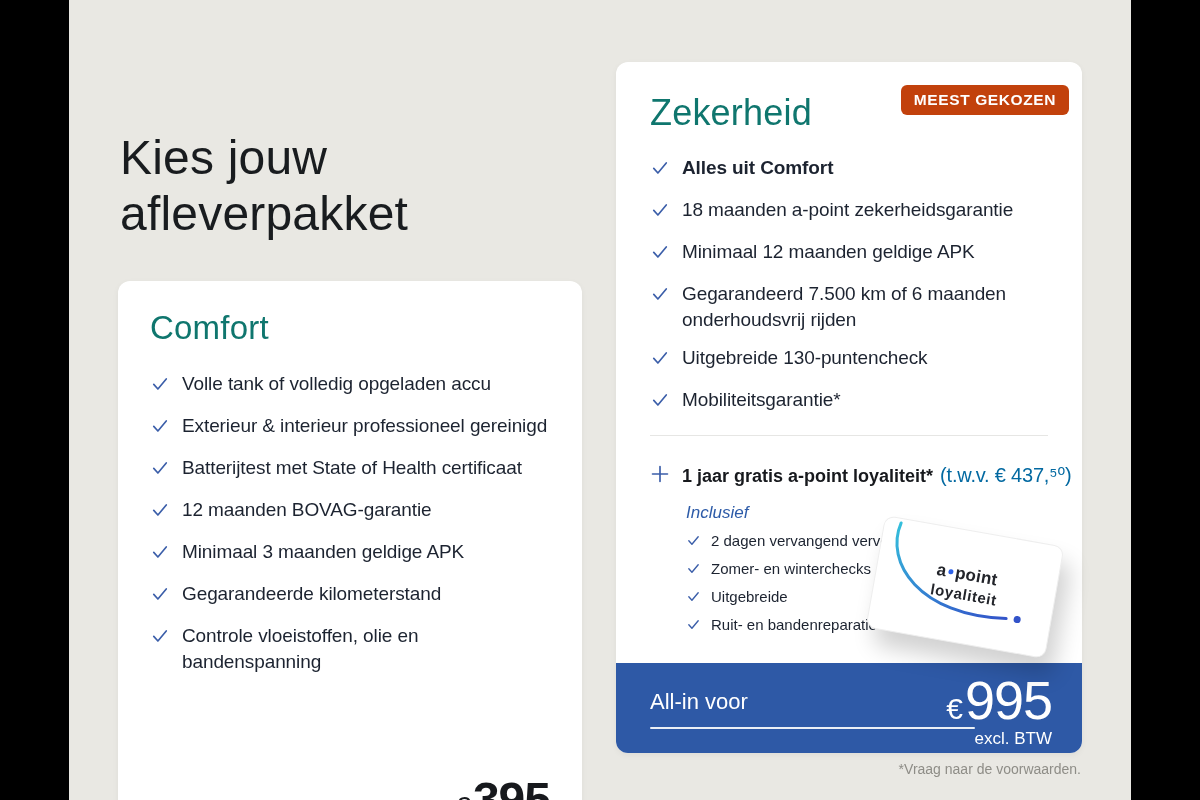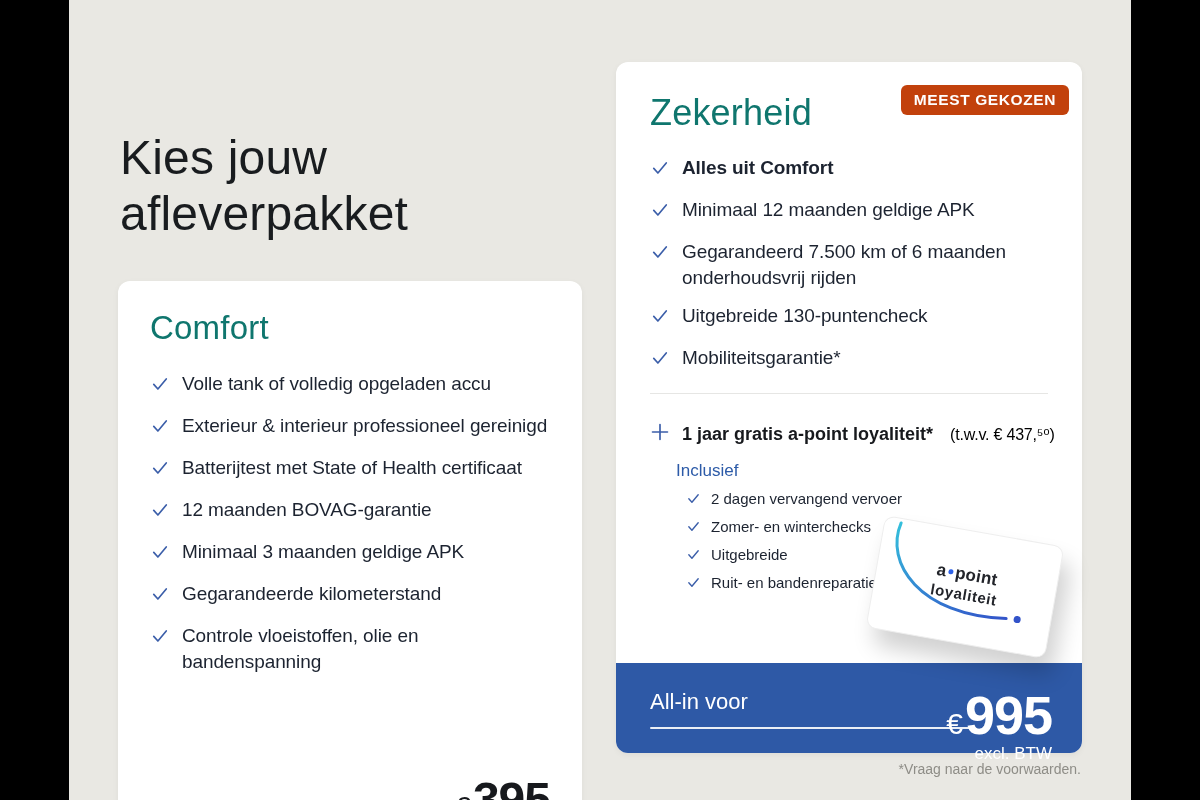--- a/index.html
+++ b/index.html
@@ -53,22 +53,22 @@
   
   .badge { position:absolute; top:11px; right:13px; background:#c2410c; color:#fff;
            font-size:15.5px; font-weight:700; letter-spacing:.6px; padding:6px 13px;
            border-radius:6px;margin-top:12px; }
 
   
   .divider { height:1px; background:#E6E6E4; margin:18px 0 0 0; }
   .addon-row { display:flex; align-items:baseline; margin-top:26px; white-space:nowrap; }
   .addon-row .plus { flex:0 0 20px; margin-right:12px; position:relative; top:2px; }
   .addon-title { font-size:18px; font-weight:700; color:#17191D; }
-  .addon-value { font-size:16px; color:#000000; margin-left:17px; letter-spacing:-0.2px; }
-  .inclusief { margin:16px 0 8px 26px; color:#2D5BA8; font-size:17px; font-weight:500; }
+  .addon-value { font-size:20px; color:#0369a1; margin-left:7px; letter-spacing:-0.2px; }
+  .inclusief { margin:16px 0 8px 36px; color:#2D5BA8; font-size:17px; font-weight:500;font-style:italic; }
   ul.included { list-style:none; margin-left:36px; width:250px; }
   ul.included li { display:flex; gap:10px; font-size:15px; line-height:20px;
                    margin-bottom:6px; font-weight:500; color:#1C2330; }
   ul.included li .chk { flex:0 0 15px; padding-top:2px; }
 
   
   .loyalty { position:absolute; left:258px; top:468px; width:182px; height:114px;
              background:#fff; border:1px solid #eee; border-radius:10px;
              transform:rotate(10deg); box-shadow:10px 16px 22px rgba(0,0,0,.18);
              z-index:3; overflow:hidden; }
@@ -82,21 +82,21 @@
 
   
   .allin-footer { position:absolute; left:0; right:0; bottom:0; height:90px;
                   background:#2E59A6; border-radius:0 0 12px 12px; color:#fff; z-index:2; }
   .allin-label { position:absolute; left:34px; top:26px; font-size:22px; font-weight:500; }
   .allin-underline { position:absolute; left:34px; top:64px; width:325px; height:2px;
                      background:rgba(255,255,255,.9); border-radius:1px; }
   .allin-price { position:absolute; right:30px; top:6px; text-align:right; }
   .allin-price .row { display:flex; align-items:baseline; justify-content:flex-end; }
   .allin-price .cur { font-size:30px; font-weight:500; margin-right:2px; }
-  .allin-price .amt { font-size:54px; font-weight:700; letter-spacing:-1px;margin-top:15px; }
+  .allin-price .amt { font-size:54px; font-weight:400; letter-spacing:-1px; }
   .allin-price .note { font-size:17px; margin-top:-2px; }
 
   
   .footnote { position:absolute; right:50px; top:761px; font-size:14px; color:#8E8D87;margin-left:32px; }
 </style>
 </head>
 <body>
 
 <div class="letterbox left"></div>
 <div class="letterbox right"></div>
@@ -166,20 +166,26 @@
 
   <div class="card zekerheid">
     <div class="badge">MEEST GEKOZEN</div>
     <h2>Zekerheid</h2>
     <ul class="features">
       <li class="bold">
           <span class="chk"><svg width="20" height="20" viewBox="0 0 24 24">
               <path d="M4.5 12.5l5 5.5L19.5 6" fill="none" stroke="#3B5EA9" stroke-width="2" stroke-linecap="round" stroke-linejoin="round"></path>
             </svg></span>
           <span class="txt">Alles uit Comfort</span>
+        </li>
+      <li>
+          <span class="chk"><svg width="20" height="20" viewBox="0 0 24 24">
+              <path d="M4.5 12.5l5 5.5L19.5 6" fill="none" stroke="#3B5EA9" stroke-width="2" stroke-linecap="round" stroke-linejoin="round"></path>
+            </svg></span>
+          <span class="txt">18 maanden a-point zekerheidsgarantie</span>
         </li>
       <li>
           <span class="chk"><svg width="20" height="20" viewBox="0 0 24 24">
               <path d="M4.5 12.5l5 5.5L19.5 6" fill="none" stroke="#3B5EA9" stroke-width="2" stroke-linecap="round" stroke-linejoin="round"></path>
             </svg></span>
           <span class="txt">Minimaal 12 maanden geldige APK</span>
         </li>
       <li>
           <span class="chk"><svg width="20" height="20" viewBox="0 0 24 24">
               <path d="M4.5 12.5l5 5.5L19.5 6" fill="none" stroke="#3B5EA9" stroke-width="2" stroke-linecap="round" stroke-linejoin="round"></path>

